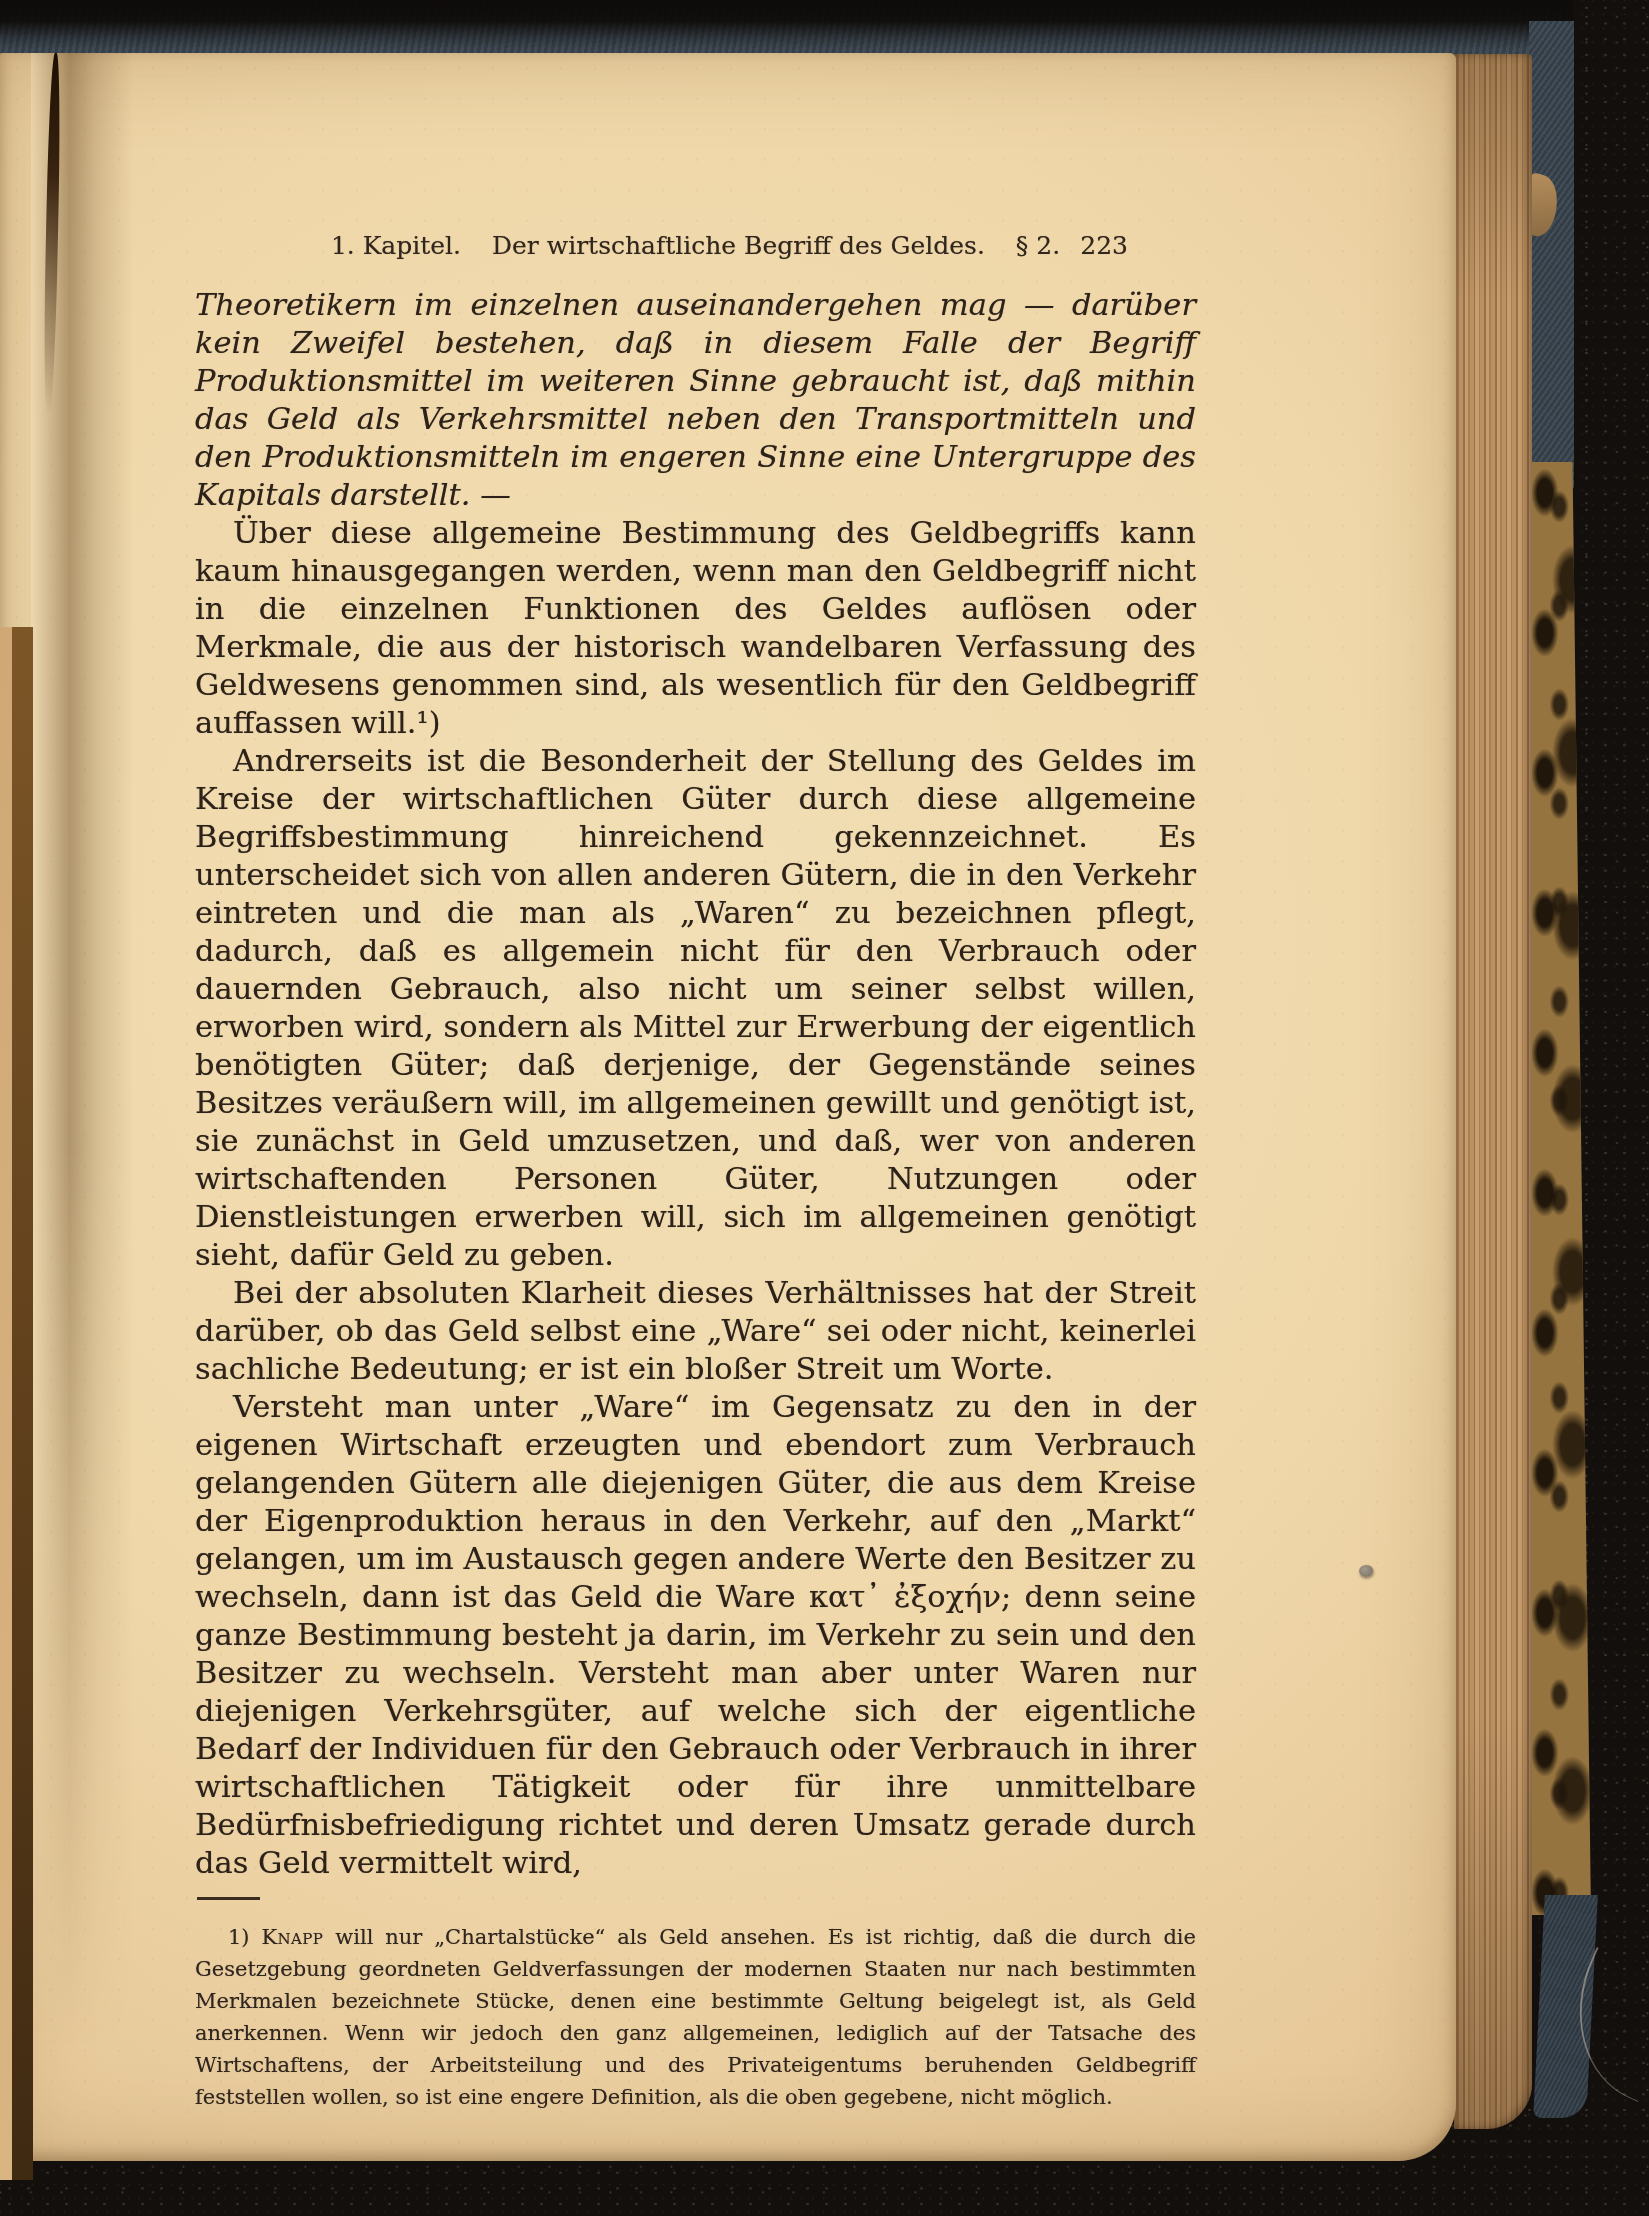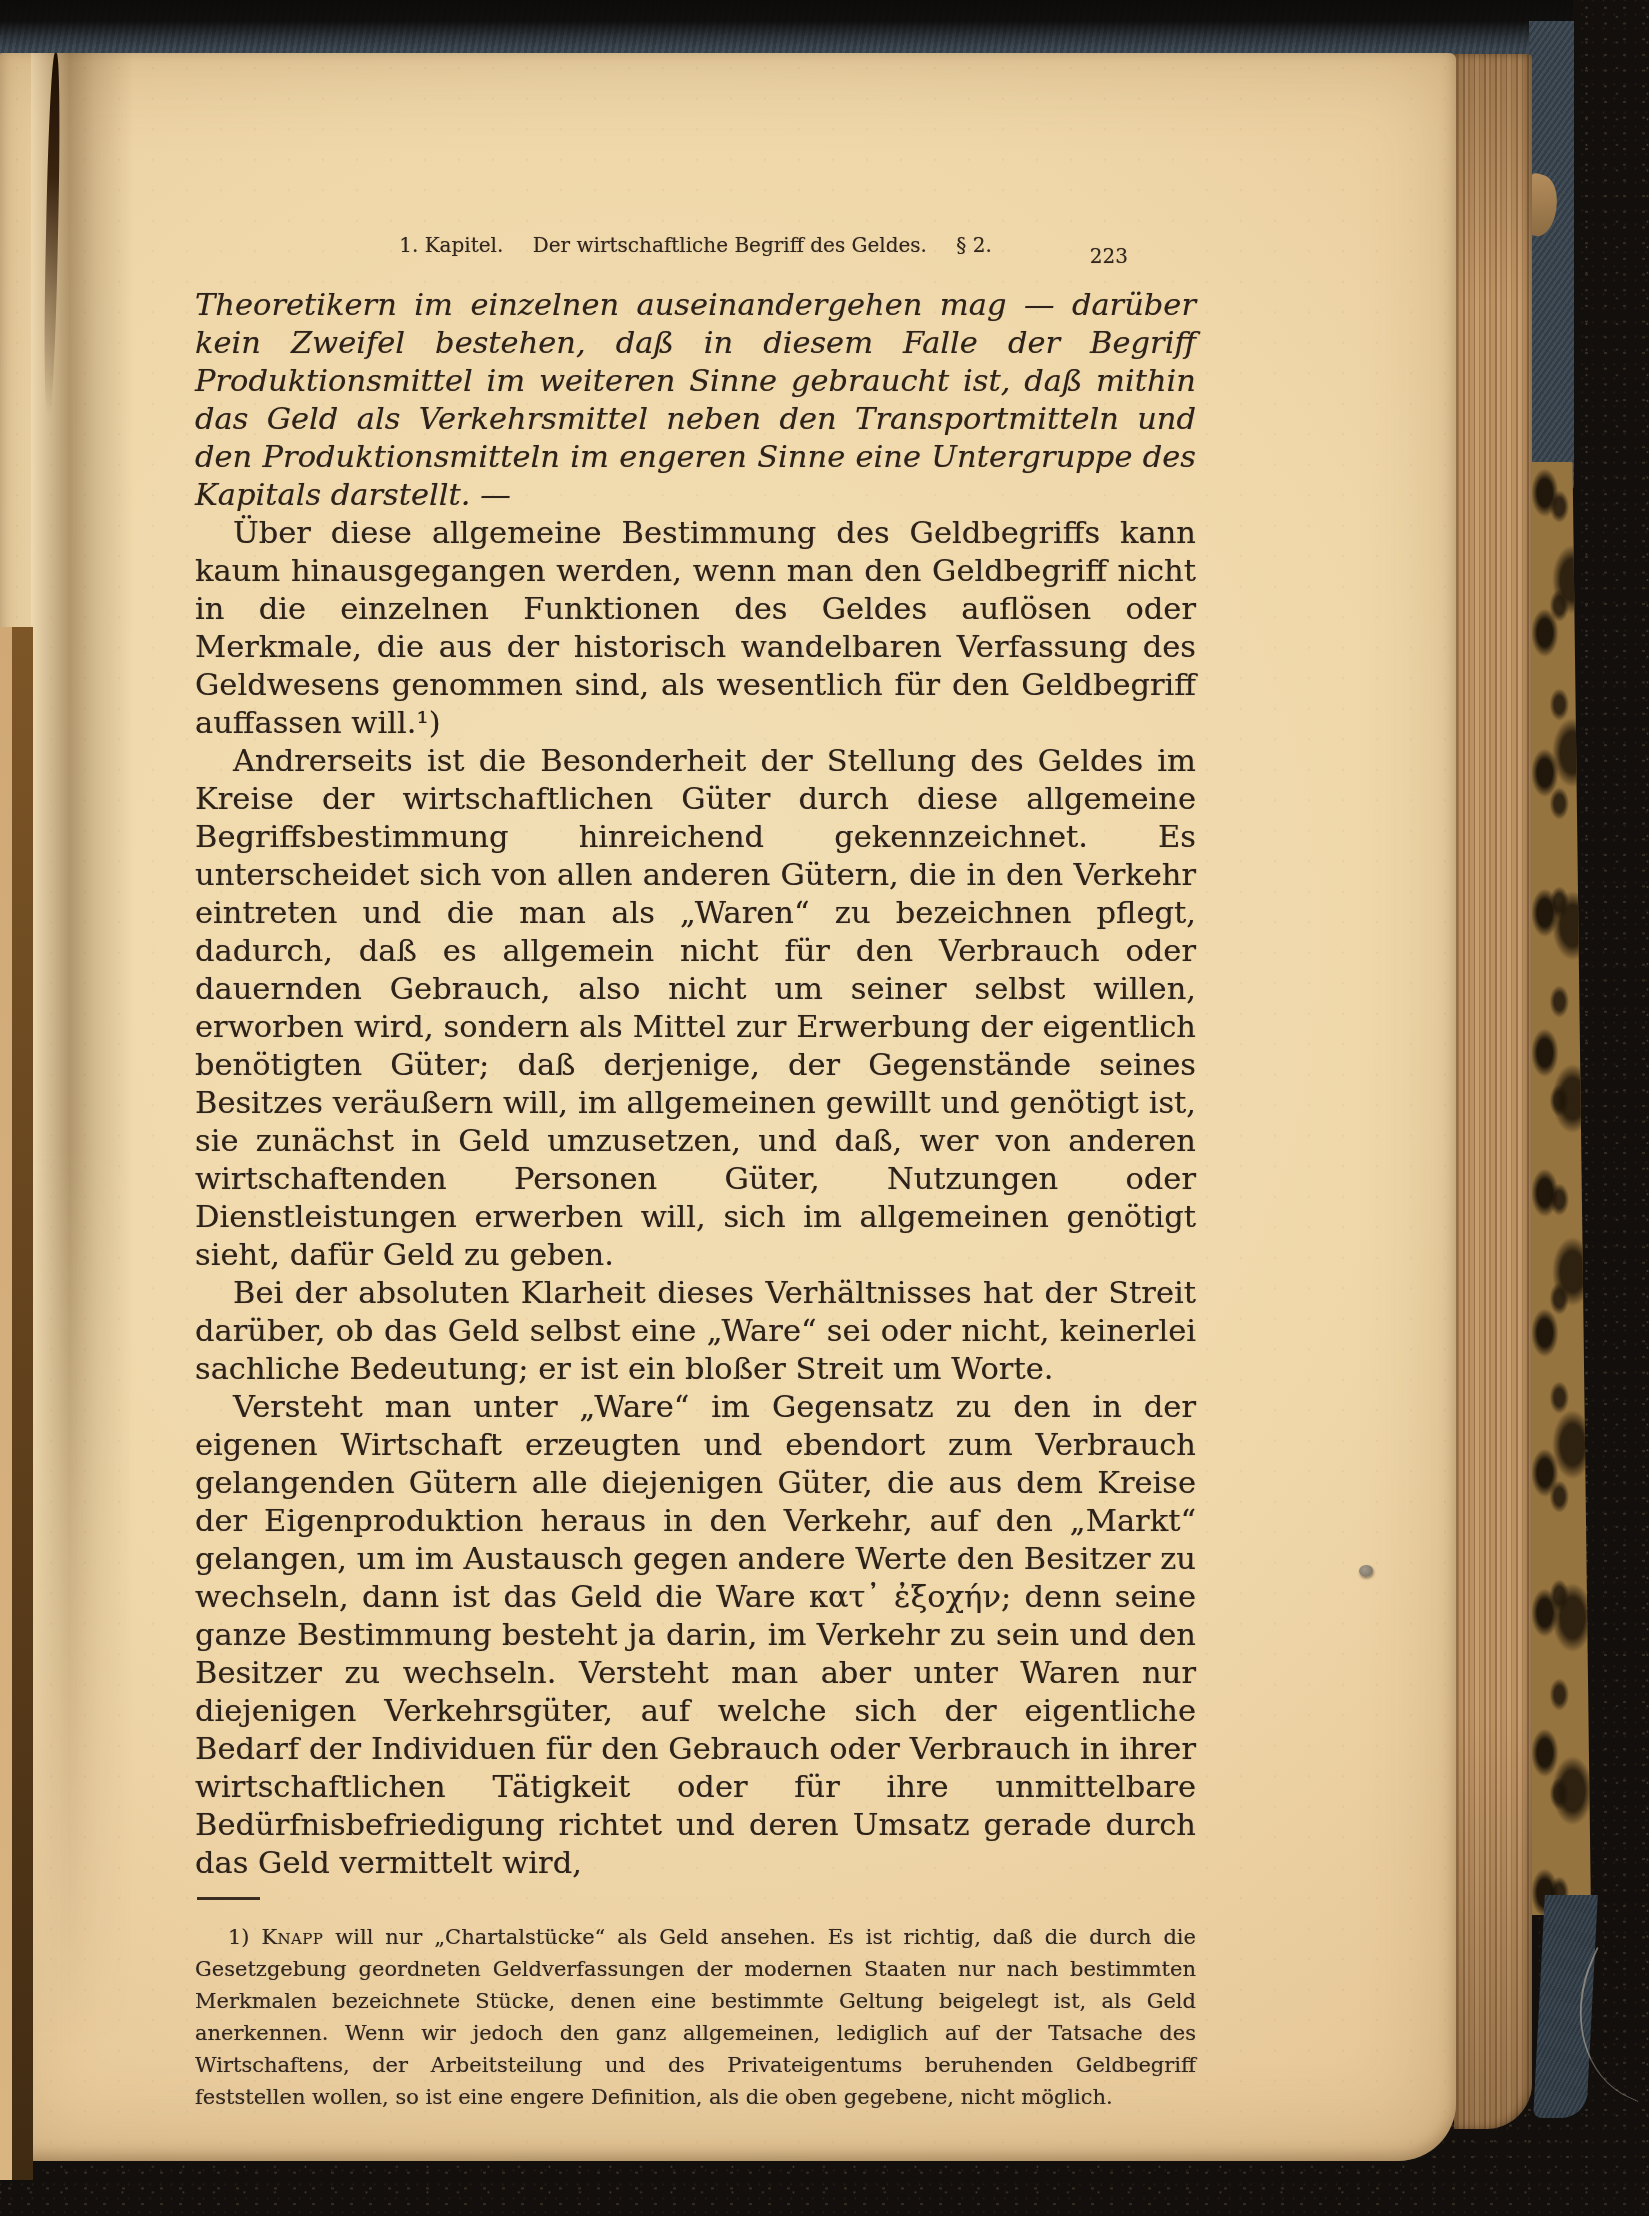--- a/index.html
+++ b/index.html
@@ -103,27 +103,27 @@
   }
 
   
   .text-block {
     position: absolute; left: 195px; top: 177px; width: 1001px;
     color: #2d2219;
     text-shadow: 0 0 0.8px rgba(46,34,24,.45);
   }
   .running-head {
     position: relative;
-    font-size: 20px; line-height: 31px;
+    font-size: 25px; line-height: 31px;
     text-align: center; white-space: nowrap;
     margin-bottom: 25px;
     color: #30261d;
   }
   .running-head .part { margin: 0 11.5px; }
-  .pagenum { position: absolute; right: 68px; top: 11px; }
+  .pagenum { position: absolute; right: 68px; top: 0; }
   .body-copy { font-size: 30.5px; line-height: 38px; text-align: justify; }
   .body-copy p { margin: 0; text-indent: 38px; }
   .body-copy p.noindent { text-indent: 0; font-style: italic; }
   .fn-rule {
     width: 63px; height: 2.5px; background: #3a2c20;
     margin: 15px 0 21.4px 1.6px;
   }
   .footnote {
     font-size: 21px; line-height: 32px; text-align: justify;
     margin: 0; text-indent: 33px; color: #302620;

